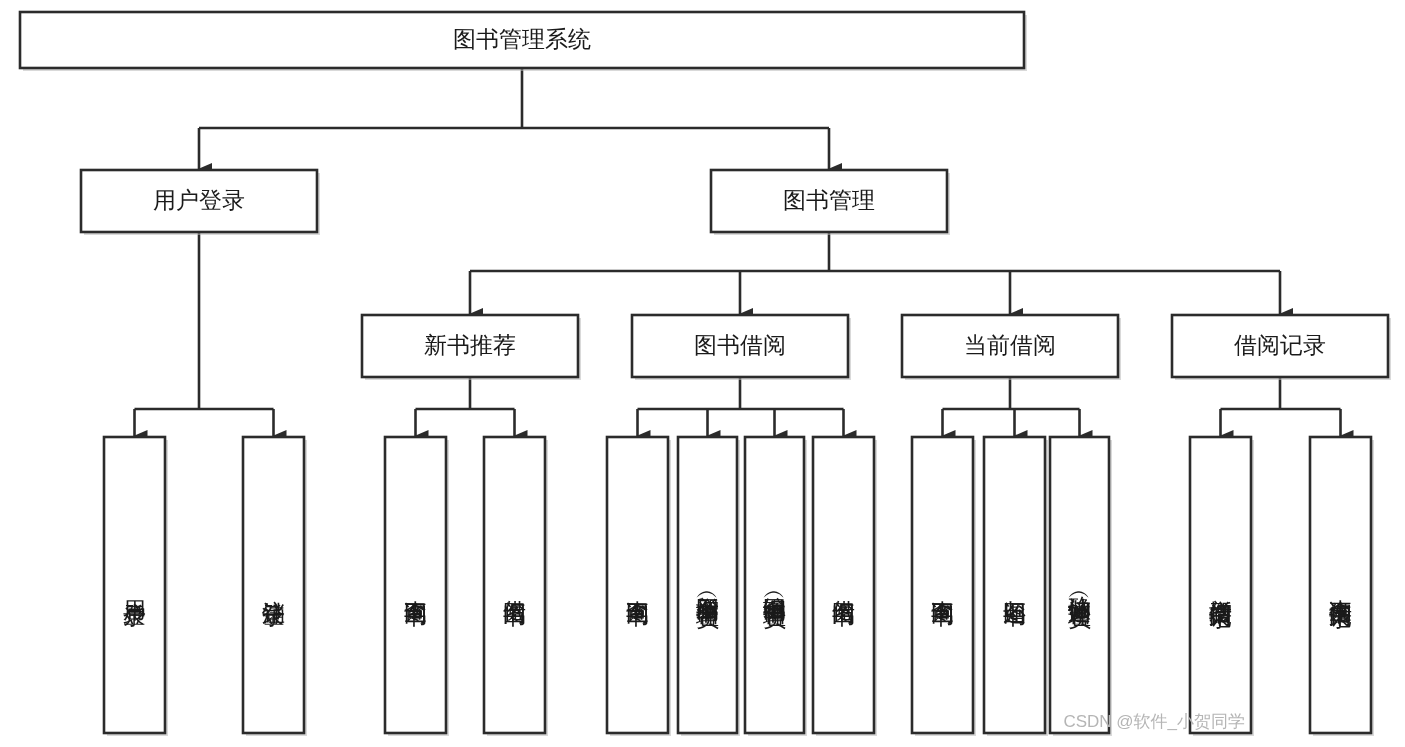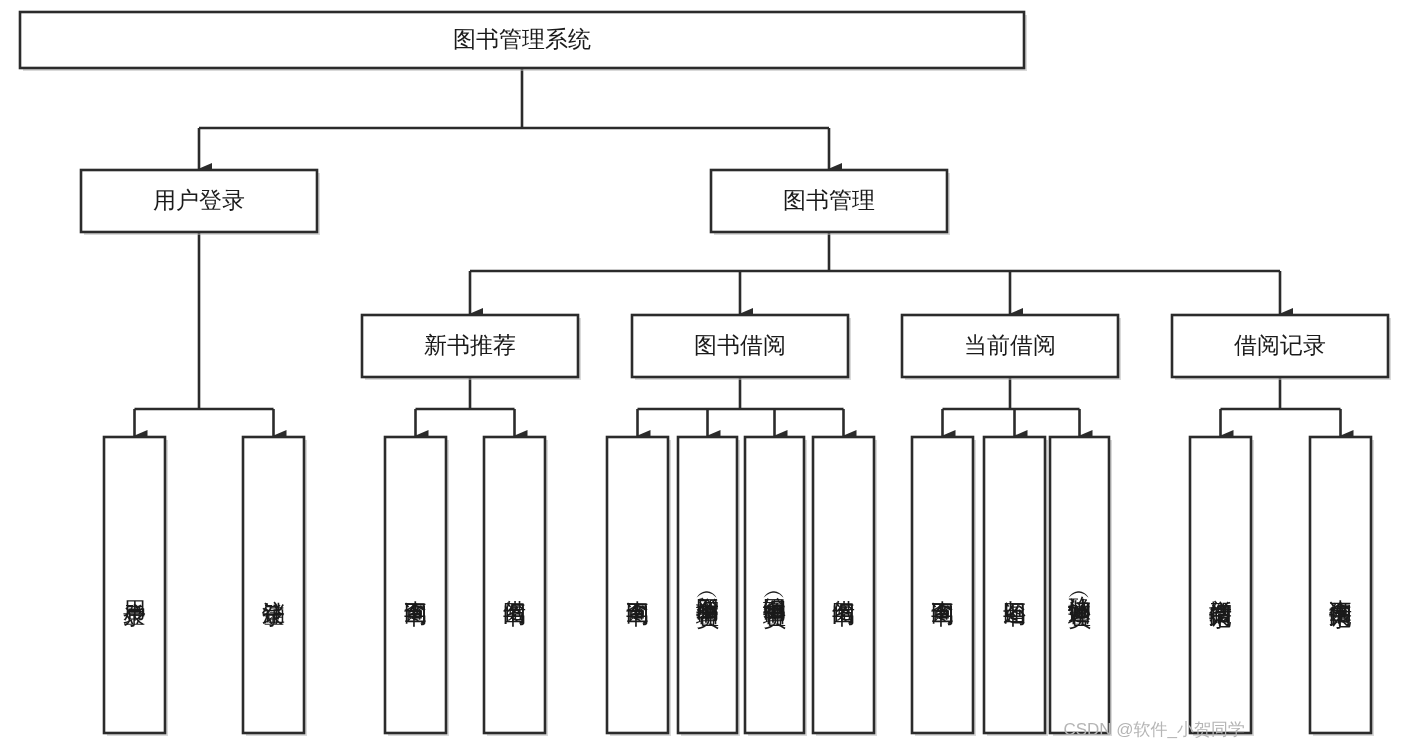--- a/index.html
+++ b/index.html
@@ -64,21 +64,21 @@
     font-family: "Liberation Sans", "DejaVu Sans", sans-serif;
     font-size: 23px;
     color: #1a1a1a;
     line-height: 1.08;
     letter-spacing: 1.5px;
     white-space: nowrap;
   }
   .watermark {
     position: absolute;
     right: 12px;
-    bottom: 6px;
+    bottom: 14px;
     font-family: "Liberation Sans", "DejaVu Sans", sans-serif;
     font-size: 17px;
     color: #b5b5b5;
     white-space: nowrap;
   }
 </style>
 </head>
 <body>
 
 <div id="diagram-root">

